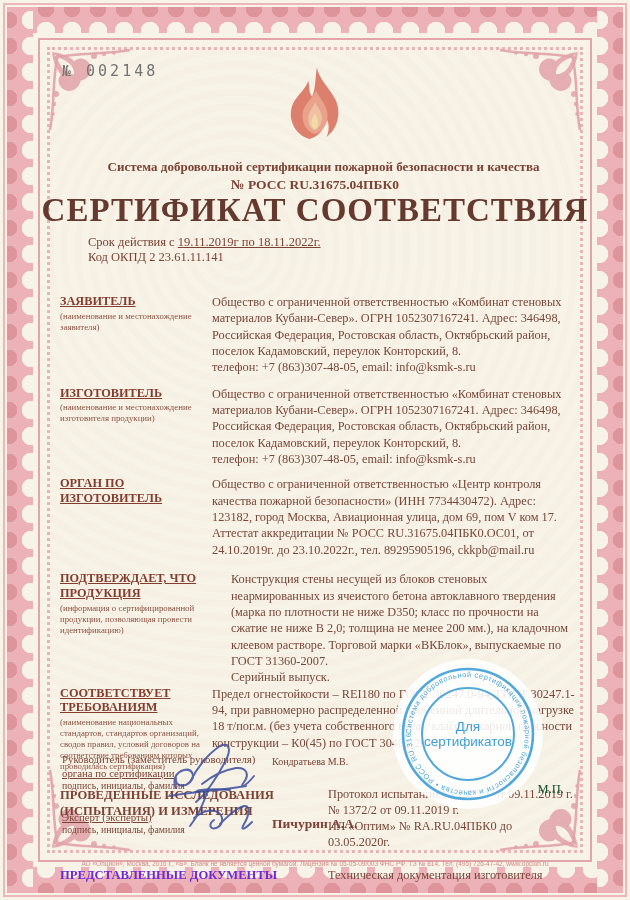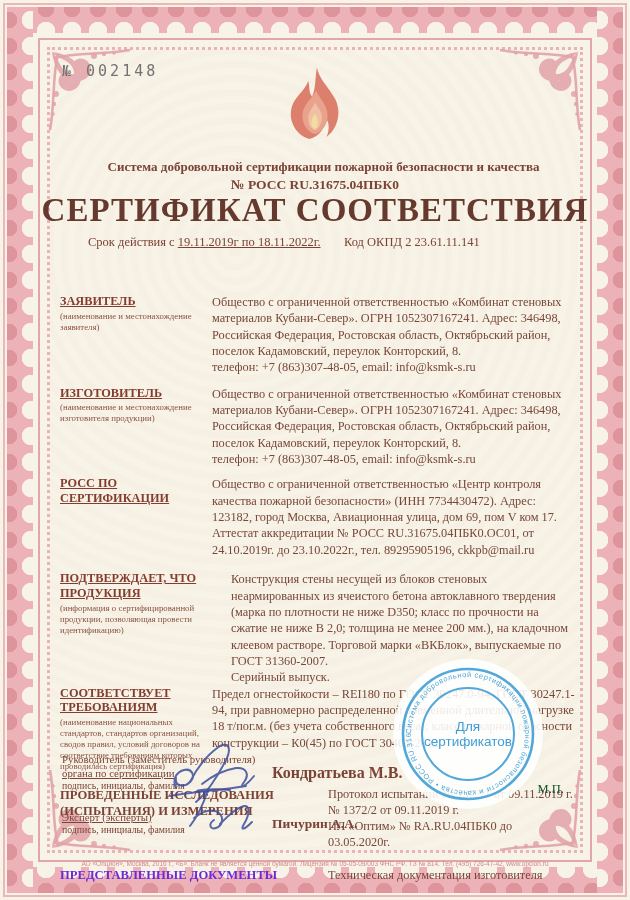--- a/index.html
+++ b/index.html
@@ -43,21 +43,21 @@
   .sysline { position:absolute; top:159px; left:0; right:0; text-align:center;
     font-weight:bold; font-size:13px; color:#7a4335;padding-left:17px; }
   .sysnum  { position:absolute; top:177px; left:0; right:0; text-align:center;
     font-weight:bold; font-size:13.5px; color:#7a4335; }
   .title { position:absolute; top:192px; left:0; right:0; text-align:center;
     font-size:33px; font-weight:bold; letter-spacing:1px; color:#66392f; }
 
   .meta-row { position:absolute; left:88px; right:58px; display:flex; font-size:12.5px; color:#7a4335; }
   .meta-row .left { flex:1; }
   .meta-row .right { width:228px; }
-  .row1 { top:235px; }
+  .row1 { top:235px;flex-direction:column; }
   .row2 { top:263px; left:62px; }
   .u { text-decoration:underline; }
   .b { font-weight:bold; }
 
   .sections { position:absolute; top:294px; left:60px; right:54px; color:#77473a; }
   .sec { display:flex; }
   .sec .lab { width:152px; padding-right:6px; flex:none; }
   .sec .lab .h { font-weight:bold; font-size:12.3px; text-decoration:underline; color:#833d2f; line-height:1.2; }
   .sec .lab .s { font-size:8.8px; line-height:1.25; margin-top:2px; color:#8a5344; }
   .sec .txt { flex:1; font-size:12.3px; line-height:1.33; white-space:pre-line; }
@@ -70,21 +70,21 @@
   .docs .lab { width:268px; flex:none; font-weight:bold; font-size:12.6px; color:#6d28d9; }
   .docs .val { flex:1; font-size:12.3px; }
 
   .stamp-wrap { position:absolute; left:390px; top:656px; width:156px; height:156px; }
   .mp { position:absolute; top:782px; right:66px; font-size:12.5px; color:#14532d;padding-left:41px; }
 
   .sigblock { position:absolute; top:752px; left:62px; right:54px; height:110px; color:#7a4335; }
   .role { font-size:10.8px; line-height:1.3; }
   .role .small { font-size:9.8px; }
   .role2 { position:absolute; top:58px; left:0; }
-  .name1 { position:absolute; top:12px; left:210px; font-weight:bold; font-size:16px; }
+  .name1 { position:absolute; top:4px; left:210px; font-weight:normal; font-size:10px; }
   .name2 { position:absolute; top:64px; left:210px; font-weight:bold; font-size:13.5px; }
   .sig1 { position:absolute; left:100px; top:-16px; }
   .sig2 { position:absolute; left:102px; top:34px; }
 
   .fineprint { position:absolute; bottom:33px; left:80px; right:80px; text-align:center;
     font-size:6.5px; color:#cf8d89; font-family:"Liberation Sans",sans-serif; }
 </style>
 </head>
 <body>
 
@@ -205,21 +205,21 @@
       <div class="lab">
         <div class="h">ИЗГОТОВИТЕЛЬ</div>
         <div class="s">(наименование и местонахождение изготовителя продукции)</div>
       </div>
       <div class="txt">Общество с ограниченной ответственностью «Комбинат стеновых материалов Кубани-Север». ОГРН 1052307167241. Адрес: 346498, Российская Федерация, Ростовская область, Октябрьский район, поселок Кадамовский, переулок Конторский, 8.
 телефон: +7 (863)307-48-05, email: info@ksmk-s.ru</div>
     </div>
 
     <div class="sec mb12">
       <div class="lab">
-        <div class="h">РОСС ПО СЕРТИФИКАЦИИ</div>
+        <div class="h">ОРГАН ПО ИЗГОТОВИТЕЛЬ</div>
       </div>
       <div class="txt">Общество с ограниченной ответственностью «Центр контроля качества пожарной безопасности» (ИНН 7734430472). Адрес: 123182, город Москва, Авиационная улица, дом 69, пом V ком 17. Аттестат аккредитации № РОСС RU.31675.04ПБК0.ОС01, от 24.10.2019г. до 23.10.2022г., тел. 89295905196, ckkpb@mail.ru</div>
     </div>
 
     <div class="sec mb14">
       <div class="lab">
         <div class="h">ПОДТВЕРЖДАЕТ, ЧТО ПРОДУКЦИЯ</div>
         <div class="s">(информация о сертифицированной продукции, позволяющая провести идентификацию)</div>
       </div>
       <div class="txt">Конструкция стены несущей из блоков стеновых неармированных из ячеистого бетона автоклавного твердения (марка по плотности не ниже D350; класс по прочности на сжатие не ниже В 2,0; толщина не менее 200 мм.), на кладочном клеевом растворе. Торговой марки «ВКБлок», выпускаемые по ГОСТ 31360-2007.

